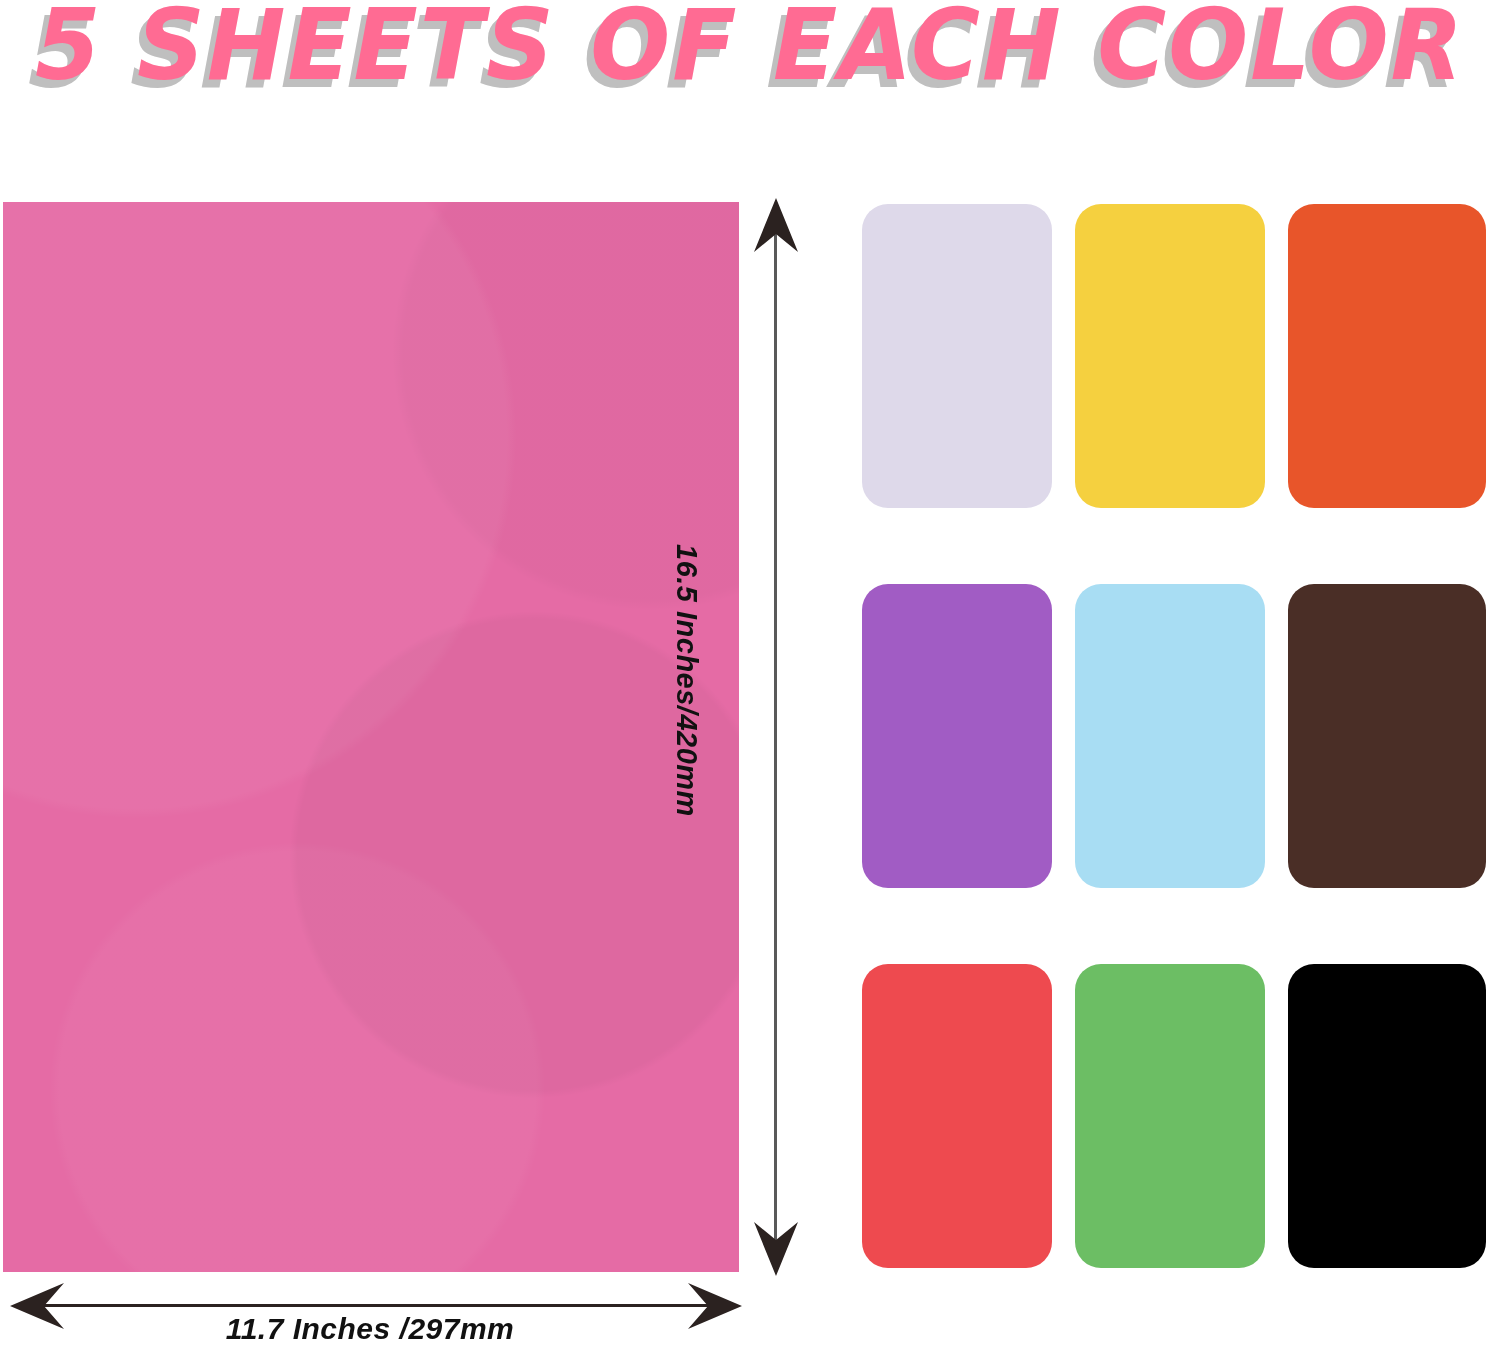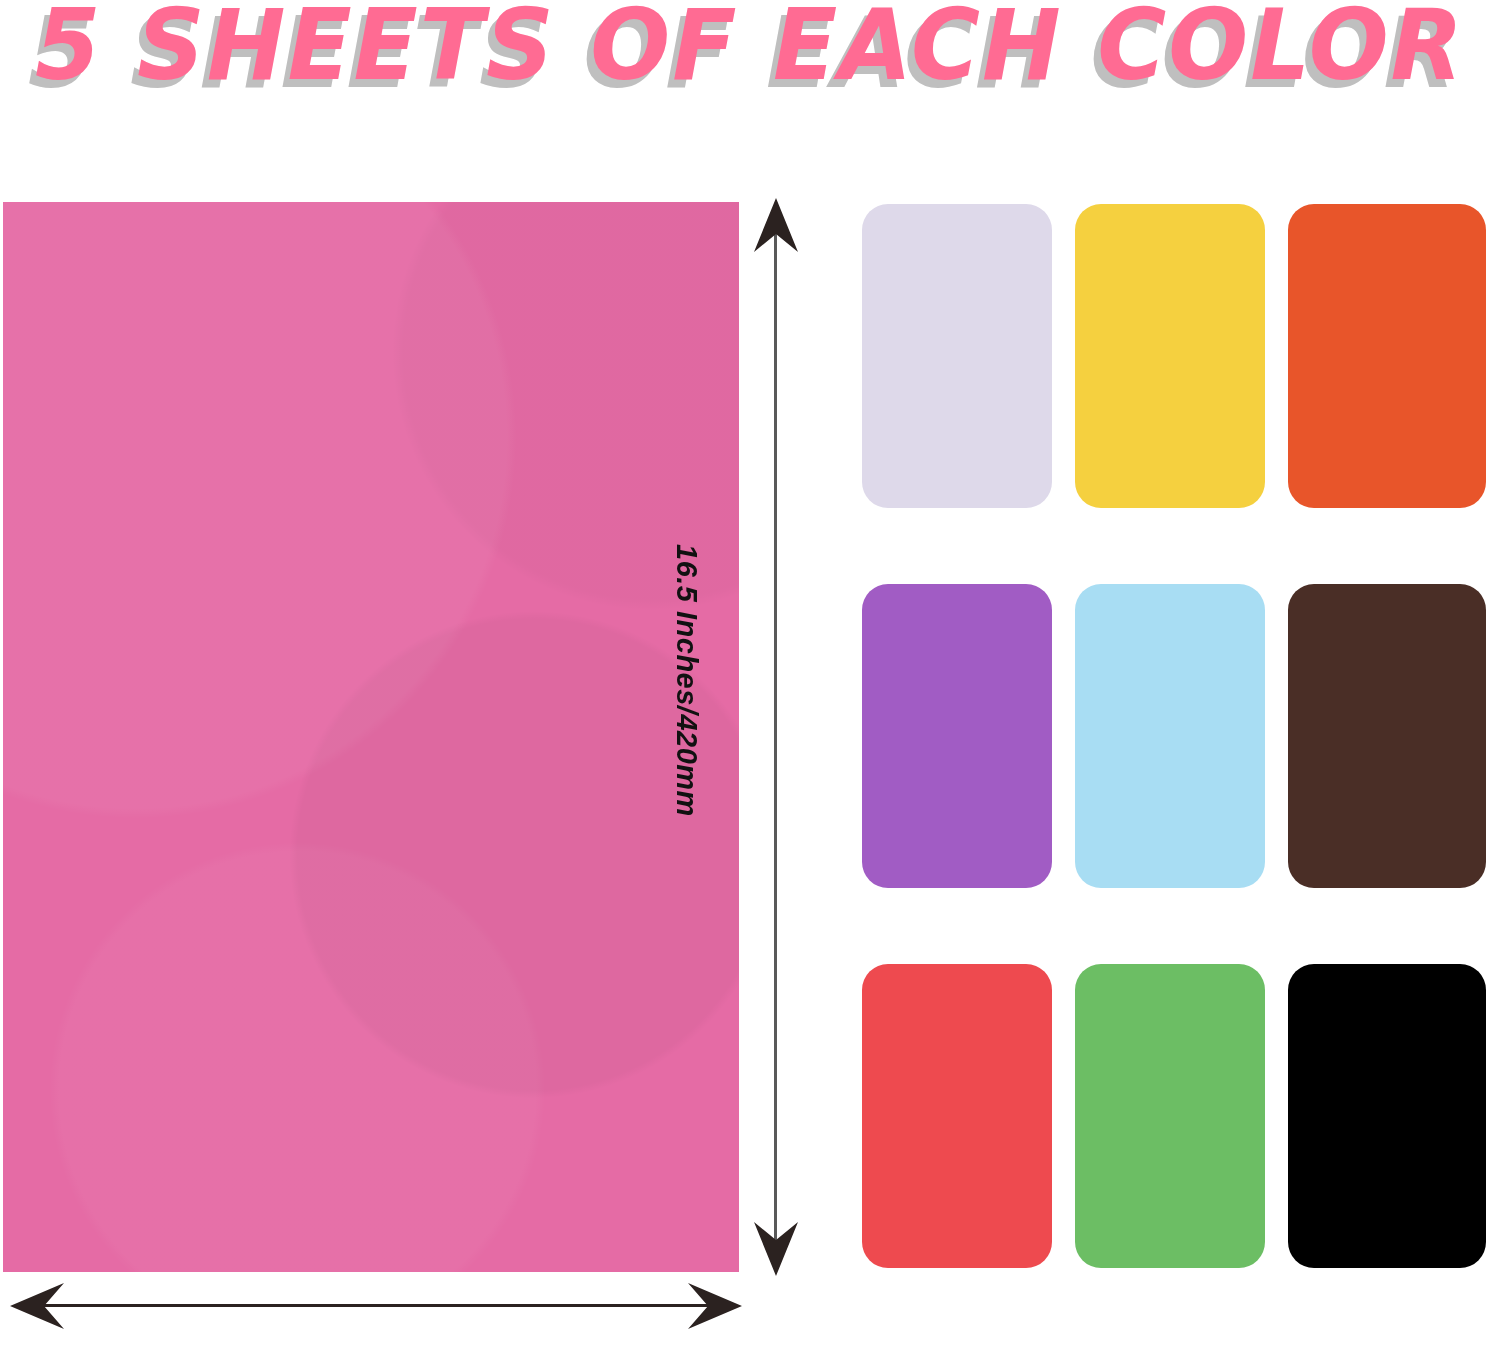--- a/index.html
+++ b/index.html
@@ -181,20 +181,21 @@
   <div class="htip htip-left">
     <svg viewBox="0 0 58 50" width="58" height="50" aria-hidden="true">
       <path d="M2 25 L56 2 L36 25 L56 48 Z" fill="#2b2220"></path>
     </svg>
   </div>
   <div class="htip htip-right">
     <svg viewBox="0 0 58 50" width="58" height="50" aria-hidden="true">
       <path d="M56 25 L2 48 L22 25 L2 2 Z" fill="#2b2220"></path>
     </svg>
   </div>
+  <div class="hlabel" style="color: rgb(17, 17, 17);">11.7 Inches /297mm</div>
 
   <div class="swatch-grid">
     <div class="swatch" style="background-color: rgb(222, 217, 234);"></div>
     <div class="swatch" style="background-color: rgb(245, 208, 63);"></div>
     <div class="swatch wide-right" style="background-color: rgb(232, 85, 42);"></div>
     <div class="swatch" style="background-color: rgb(161, 92, 196);"></div>
     <div class="swatch" style="background-color: rgb(168, 221, 243);"></div>
     <div class="swatch wide-right" style="background-color: rgb(74, 46, 38);"></div>
     <div class="swatch" style="background-color: rgb(238, 74, 79);"></div>
     <div class="swatch" style="background-color: rgb(108, 190, 100);"></div>

